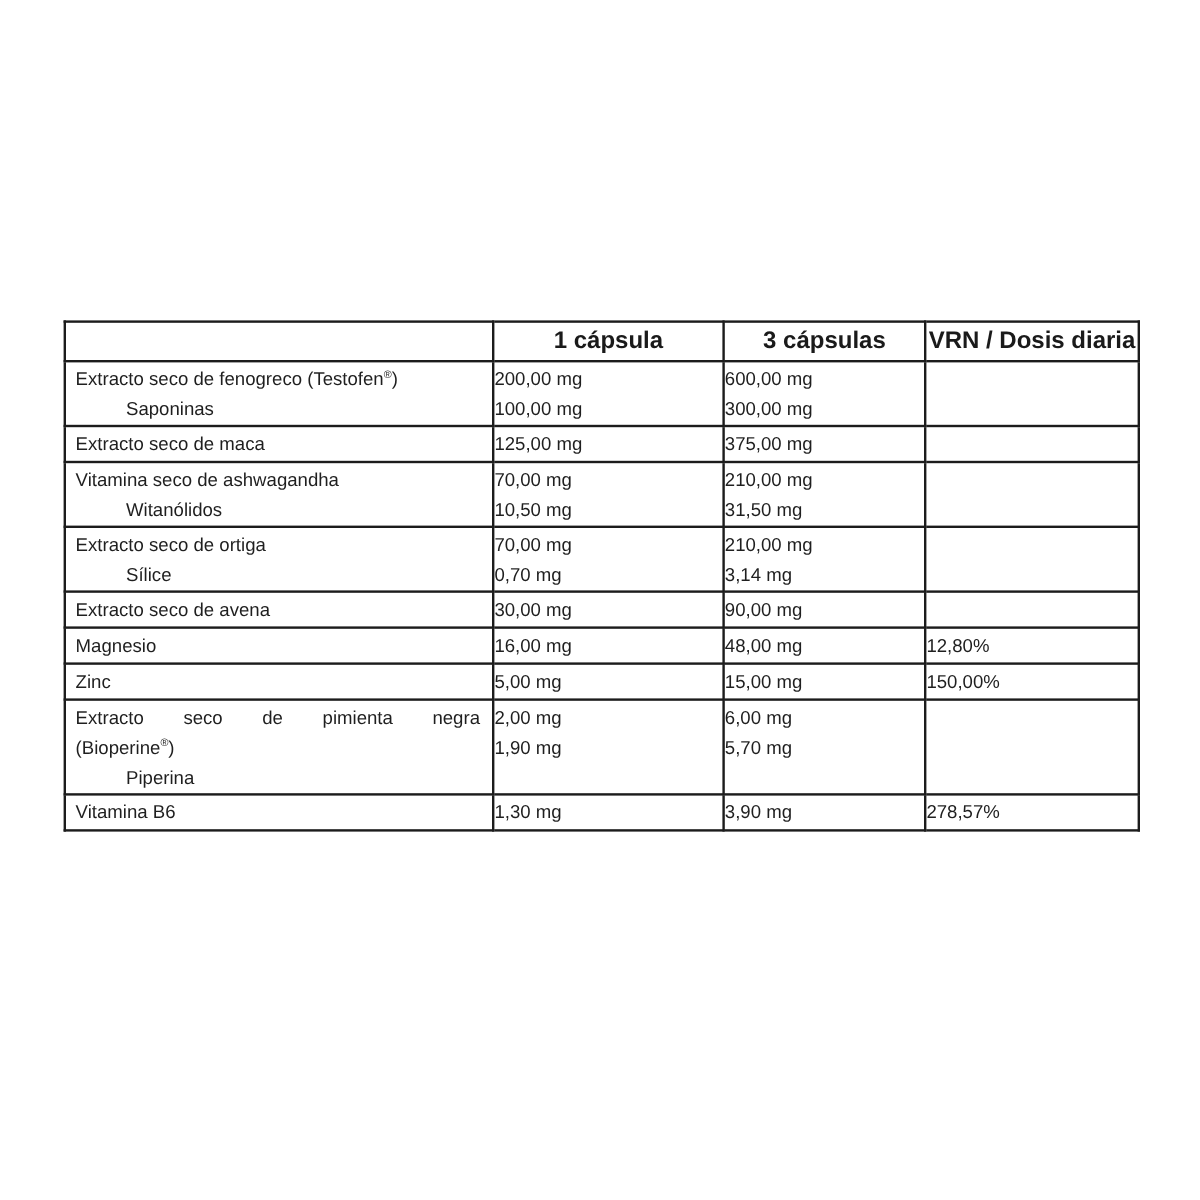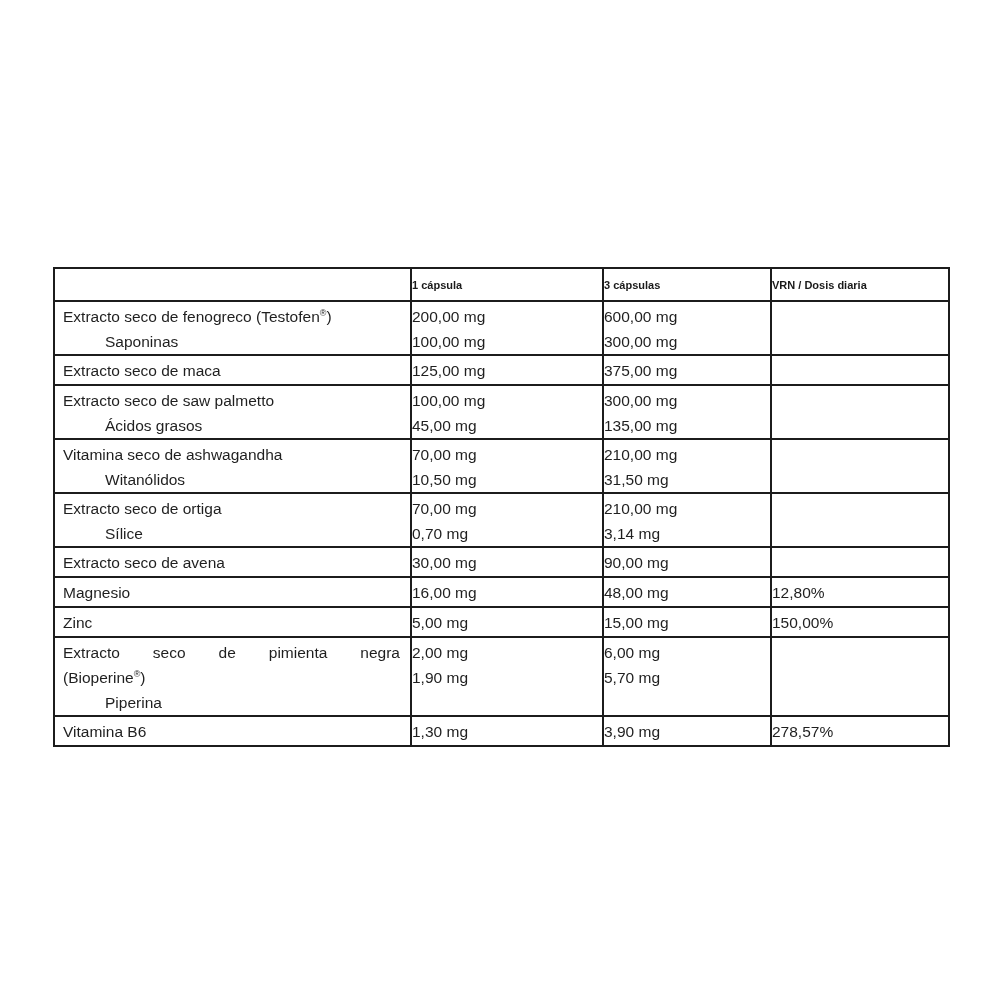--- a/index.html
+++ b/index.html
@@ -37,22 +37,22 @@
   table.facts col.c3 { width: 178px; }
   table.facts th, table.facts td {
     border: 2px solid #1c1c1c;
     padding: 0;
     vertical-align: middle;
     overflow: hidden;
   }
   table.facts thead tr { height: 33px; }
   table.facts th {
     font-weight: bold;
-    text-align: left;
-    font-size: 11px;
+    text-align: center;
+    font-size: 20px;
     color: #1a1a1a;
   }
   tr.lines-1 { height: 30px; }
   tr.lines-2 { height: 51px; }
   tr.lines-3 { height: 76px; }
   tr.lines-2 td, tr.lines-3 td { vertical-align: top; }
   tr.lines-2 td .cell-stack, tr.lines-3 td .cell-stack { padding-top: 2px; }
   .line {
     height: 25px;
     line-height: 25px;
@@ -136,43 +136,20 @@
                 <div class="line num-line">375,00 mg</div>
               </div>
             </td>
     <td>
               <div class="cell-stack"></div>
             </td>
   </tr>
           <tr class="lines-2">
     <td>
               <div class="cell-stack">
-                <div class="line name-line">Extracto seco de saw palmetto</div>
-                <div class="line name-line indent">Ácidos grasos</div>
-              </div>
-            </td>
-    <td>
-              <div class="cell-stack">
-                <div class="line num-line">100,00 mg</div>
-                <div class="line num-line">45,00 mg</div>
-              </div>
-            </td>
-    <td>
-              <div class="cell-stack">
-                <div class="line num-line">300,00 mg</div>
-                <div class="line num-line">135,00 mg</div>
-              </div>
-            </td>
-    <td>
-              <div class="cell-stack"></div>
-            </td>
-  </tr>
-          <tr class="lines-2">
-    <td>
-              <div class="cell-stack">
                 <div class="line name-line">Vitamina seco de ashwagandha</div>
                 <div class="line name-line indent">Witanólidos</div>
               </div>
             </td>
     <td>
               <div class="cell-stack">
                 <div class="line num-line">70,00 mg</div>
                 <div class="line num-line">10,50 mg</div>
               </div>
             </td>

